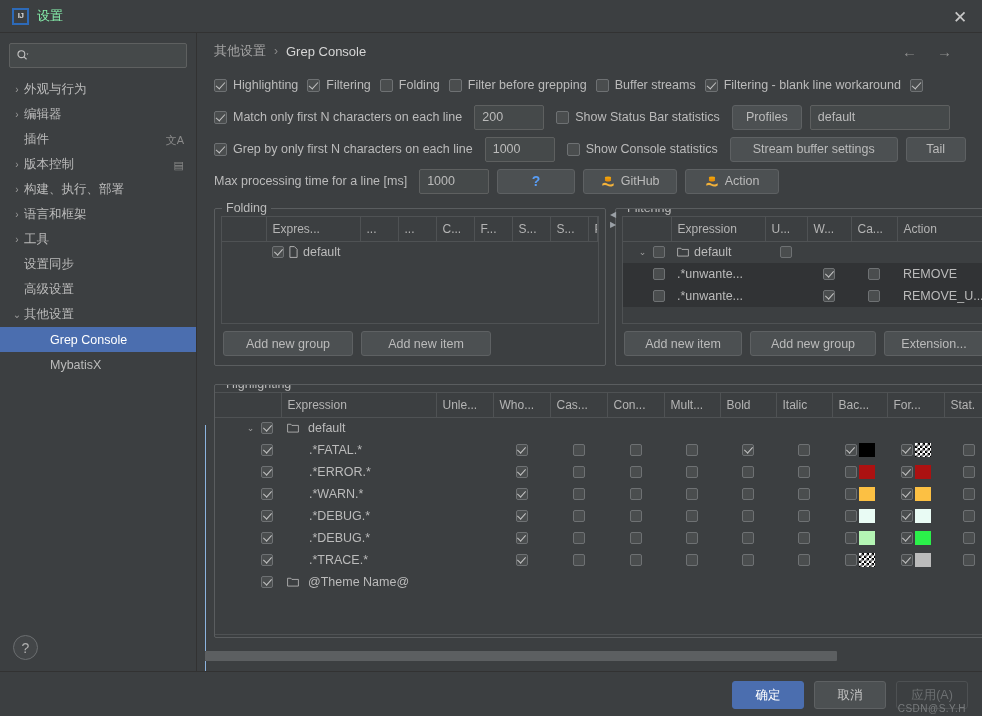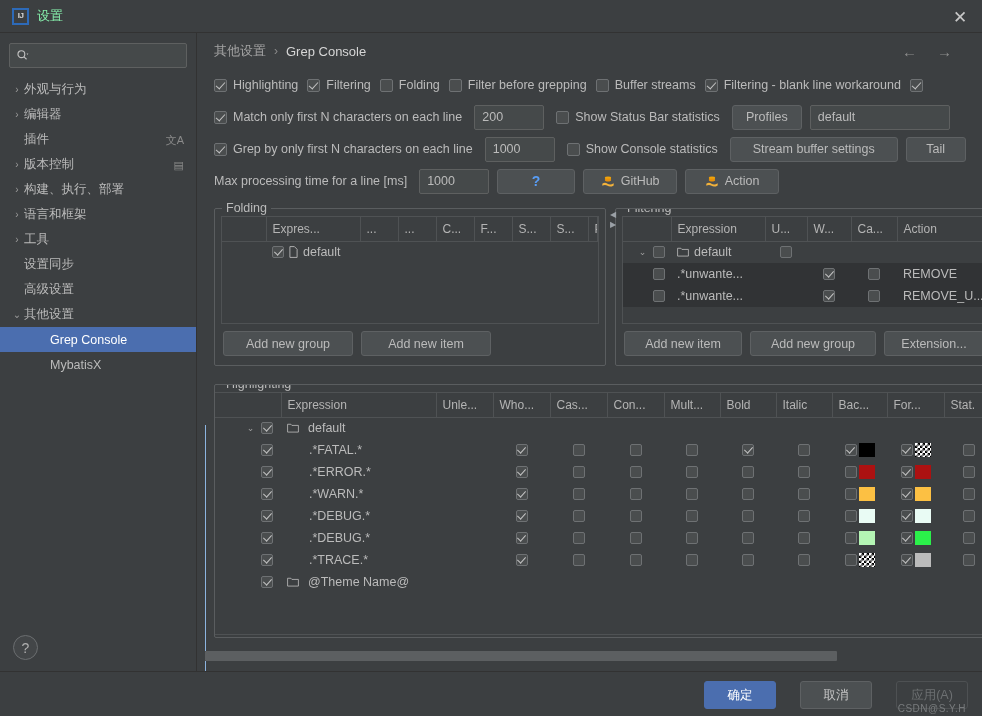--- a/index.html
+++ b/index.html
@@ -169,21 +169,21 @@
   .scroll-arrow {
     position: absolute; color: #9aa0a6; font-size: 8px; left: 0px;
   }
 
   
   .bottombar {
     position: absolute; left: 0; bottom: 0; width: 982px; height: 45px;
     background: #3c3f41; border-top: 1px solid #323232;
   }
   .bb-buttons {
-    position: absolute; right: 14px; top: 9px; display: flex; gap: 24px;
+    position: absolute; right: 14px; top: 9px; display: flex; gap: 10px;
   }
   .bb-btn {
     min-width: 72px; height: 28px; border-radius: 3px; font-size: 12.5px;
     display: flex; align-items: center; justify-content: center; cursor: pointer;
     border: 1px solid #5e6163; background: #4c5052; color: #c8c8c8;
     font-family: "Liberation Sans", sans-serif;
   }
   .bb-btn.primary { background: #4b6eaf; border-color: #4b6eaf; color: #ffffff; }
   .bb-btn.disabled { color: #6d7072; border-color: #4e5153; background: #42454700; }
   .watermark {

